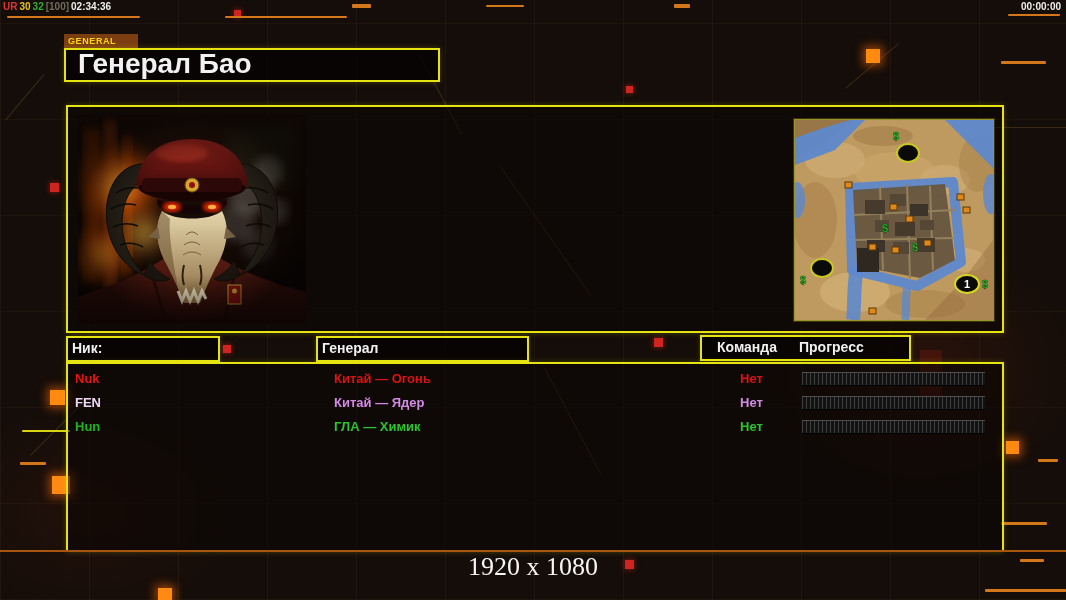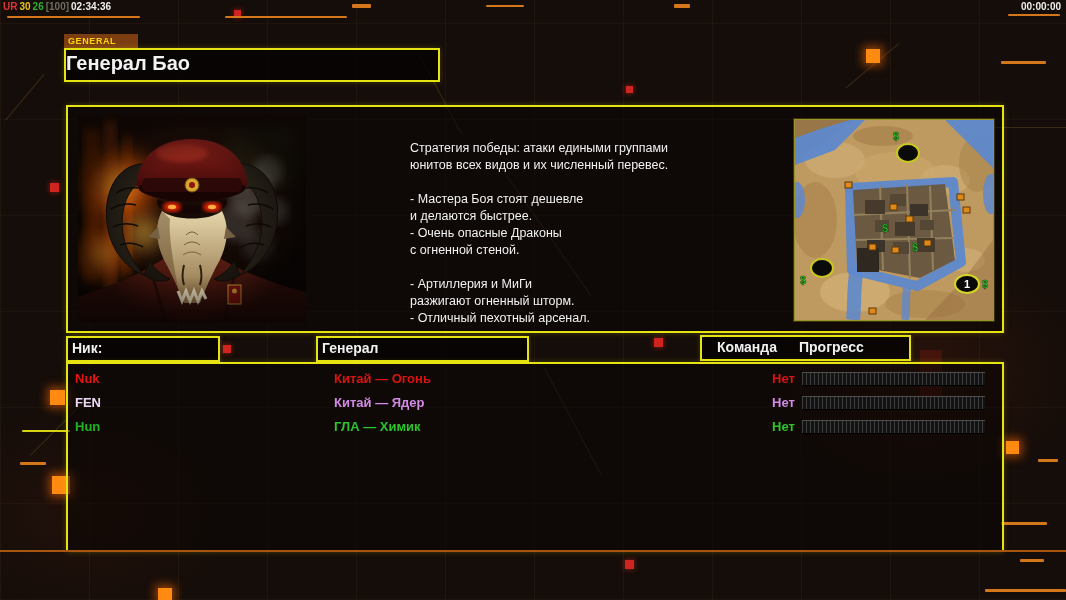--- a/index.html
+++ b/index.html
@@ -24,40 +24,40 @@
   
   #statusL{position:absolute;left:3px;top:1px;font-size:10px;font-weight:bold;}
   #statusL span{margin-right:2px;}
   .s-tag{color:#e03434}.s-v1{color:#e8c51c}.s-v2{color:#2fae2f}.s-v3{color:#6e6e5e}.s-time{color:#efefef}
   #clock{position:absolute;right:5px;top:1px;font-size:10px;font-weight:bold;color:#efefef;}
   
   #genTab{position:absolute;left:64px;top:34px;width:74px;height:14px;background:#7c3e10;
     color:#ffd40a;font-size:9px;font-weight:bold;letter-spacing:.6px;line-height:14px;padding-left:4px;box-sizing:border-box;}
   .panel{position:absolute;border:2px solid #e6e312;background:rgba(9,5,3,.55);box-shadow:0 0 6px rgba(230,227,18,.22);}
   #titleBox{left:64px;top:48px;width:372px;height:30px;background:rgba(5,3,2,.8);}
-  #titleBox .t{font-size:20px;font-weight:bold;color:#f2f2f2;line-height:27px;}
+  #titleBox .t{font-size:28px;font-weight:bold;color:#f2f2f2;line-height:27px;padding-left:12px;}
   
   #mainPanel{left:66px;top:105px;width:934px;height:224px;}
   #portrait{position:absolute;left:10px;top:8px;width:228px;height:208px;}
   #briefing{position:absolute;left:342px;top:33px;width:330px;font-size:12.5px;line-height:17px;color:#f2f2f2;white-space:pre-line;}
   #minimap{position:absolute;left:726px;top:12px;width:198px;height:200px;border:1px solid #9a9428;box-shadow:0 0 0 1px #3a3410;}
   
   .hbox{position:absolute;border:2px solid #e6e312;background:rgba(6,4,2,.85);height:22px;box-shadow:0 0 5px rgba(230,227,18,.2);}
   .hbox .h{font-size:14px;font-weight:bold;color:#f0f0f0;line-height:21px;padding-left:4px;}
   #hNick{left:66px;top:336px;width:150px;}
   #hGen{left:316px;top:336px;width:209px;}
   #hTeam{left:700px;top:335px;width:207px;}
   #hTeam .h{position:absolute;padding:0;top:0;line-height:21px;}
   #hTeam .h.k{left:15px;} #hTeam .h.p{left:97px;}
   
   #playersPanel{left:66px;top:362px;width:934px;height:186px;}
   #playerRows{position:absolute;left:0;top:4px;right:0;}
   .prow{position:relative;height:24px;}
   .prow .cell{position:absolute;top:3px;font-size:13px;font-weight:bold;}
-  .prow .nick{left:7px;} .prow .gen{left:266px;} .prow .team{left:704px;}
+  .prow .nick{left:7px;} .prow .gen{left:266px;} .prow .team{left:672px;}
   .prow .bar{position:absolute;left:734px;top:4px;width:183px;height:12px;
     background:repeating-linear-gradient(90deg,#3e3e3e 0 1px,#121212 1px 4px);
     border-top:1px solid #4e4e4e;border-bottom:1px solid #000;}
   
   #footLine{position:absolute;left:0;top:550px;width:1066px;height:2px;background:#a85510;}
   #footRes{position:absolute;left:0;top:552px;width:1066px;text-align:center;
     font-family:"Liberation Serif", serif;font-size:26px;color:#f4f4f4;}
 </style>
 </head>
 <body>
@@ -68,21 +68,21 @@
 
   <i class="fline" style="left:845px;top:88px;width:70px;transform:rotate(-40deg)"></i>
   <i class="fline" style="left:903px;top:127px;width:163px;"></i>
   <i class="fline" style="left:420px;top:55px;width:90px;transform:rotate(62deg)"></i>
   <i class="fline" style="left:30px;top:455px;width:80px;transform:rotate(-45deg)"></i>
   <i class="fline" style="left:5px;top:120px;width:60px;transform:rotate(-50deg)"></i>
   <i class="fline" style="left:545px;top:368px;width:120px;transform:rotate(62deg)"></i>
   <i class="fline" style="left:500px;top:165px;width:160px;transform:rotate(55deg)"></i>
   <i class="redband" style="left:920px;top:350px;width:22px;height:55px;"></i>
 
-  <div id="statusL"><span class="s-tag">UR</span><span class="s-v1">30</span><span class="s-v2">26</span><span class="s-v3">[100]</span><span class="s-time">02:34:36</span></div>
+  <div id="statusL"><span class="s-tag">UR</span><span class="s-v1">30</span><span class="s-v2">32</span><span class="s-v3">[100]</span><span class="s-time">02:34:36</span></div>
   <div id="clock">00:00:00</div>
 
   <i class="sq r" style="left:234px;top:10px;width:7px;height:7px"></i>
   <i class="sq r" style="left:626px;top:86px;width:7px;height:7px"></i>
   <i class="sq r" style="left:50px;top:183px;width:9px;height:9px"></i>
   <i class="sq r" style="left:223px;top:345px;width:8px;height:8px"></i>
   <i class="sq r" style="left:654px;top:338px;width:9px;height:9px"></i>
   <i class="sq r" style="left:625px;top:560px;width:9px;height:9px"></i>
   <i class="sq o" style="left:866px;top:49px;width:14px;height:14px"></i>
   <i class="sq o" style="left:50px;top:390px;width:15px;height:15px"></i>
@@ -217,31 +217,20 @@
             <path d="M106,130 C111,126 117,126 122,130"></path>
             <path d="M105,140 C111,136 117,136 123,140"></path>
           </g>
         <path d="M106,150 C104,158 104,164 106,170" stroke="#32200e" stroke-width="2" fill="none"></path>
         <path d="M122,150 C124,158 124,164 122,170" stroke="#32200e" stroke-width="2" fill="none"></path>
         <path d="M100,176 L104,186 L108,176 L112,186 L116,176 L120,186 L124,176 L128,184" stroke="#eadfc2" stroke-width="3" fill="none" opacity=".9"></path>
       </g>
       <rect width="228" height="208" fill="url(#vig)"></rect>
     </svg>
 
-    <div id="briefing">Стратегия победы: атаки едиными группами
-юнитов всех видов и их численный перевес.
-
-- Мастера Боя стоят дешевле
-и делаются быстрее.
-- Очень опасные Драконы
-с огненной стеной.
-
-- Артиллерия и МиГи
-разжигают огненный шторм.
-- Отличный пехотный арсенал.</div>
 
     <svg id="minimap" viewBox="0 0 198 200">
       <rect width="198" height="200" fill="#bf9a60"></rect>
       <g>
         <ellipse cx="40" cy="40" rx="30" ry="18" fill="#d4b47c" opacity=".5"></ellipse>
         <ellipse cx="150" cy="60" rx="25" ry="15" fill="#d4b47c" opacity=".5"></ellipse>
         <ellipse cx="60" cy="172" rx="35" ry="20" fill="#d8b87e" opacity=".55"></ellipse>
         <ellipse cx="170" cy="140" rx="20" ry="12" fill="#d4b47c" opacity=".5"></ellipse>
         <ellipse cx="100" cy="52" rx="40" ry="20" fill="#cfa96e" opacity=".5"></ellipse>
         <ellipse cx="20" cy="100" rx="22" ry="38" fill="#a07a44" opacity=".45"></ellipse>
@@ -339,13 +328,14 @@
     <div class="prow">
       <span class="cell nick" style="color: rgb(29, 180, 29);">Hun</span>
       <span class="cell gen" style="color: rgb(43, 196, 43); text-align: right;">ГЛА — Химик</span>
       <span class="cell team" style="color: rgb(43, 196, 43);">Нет</span>
       <span class="bar"></span>
     </div>
   </div>
   </div>
 
   <div id="footLine"></div>
+  <div id="footRes">1920 x 1080</div>
 </div>
 
 </body></html>

